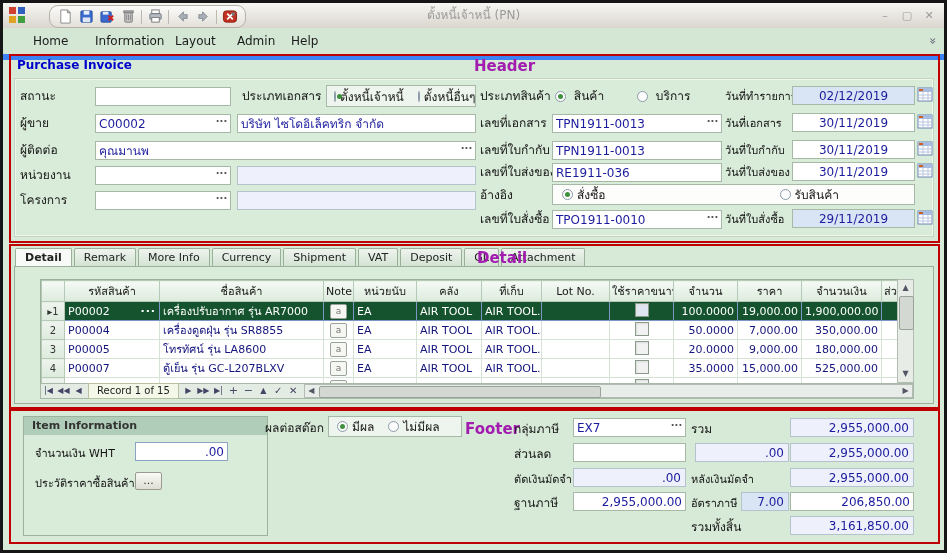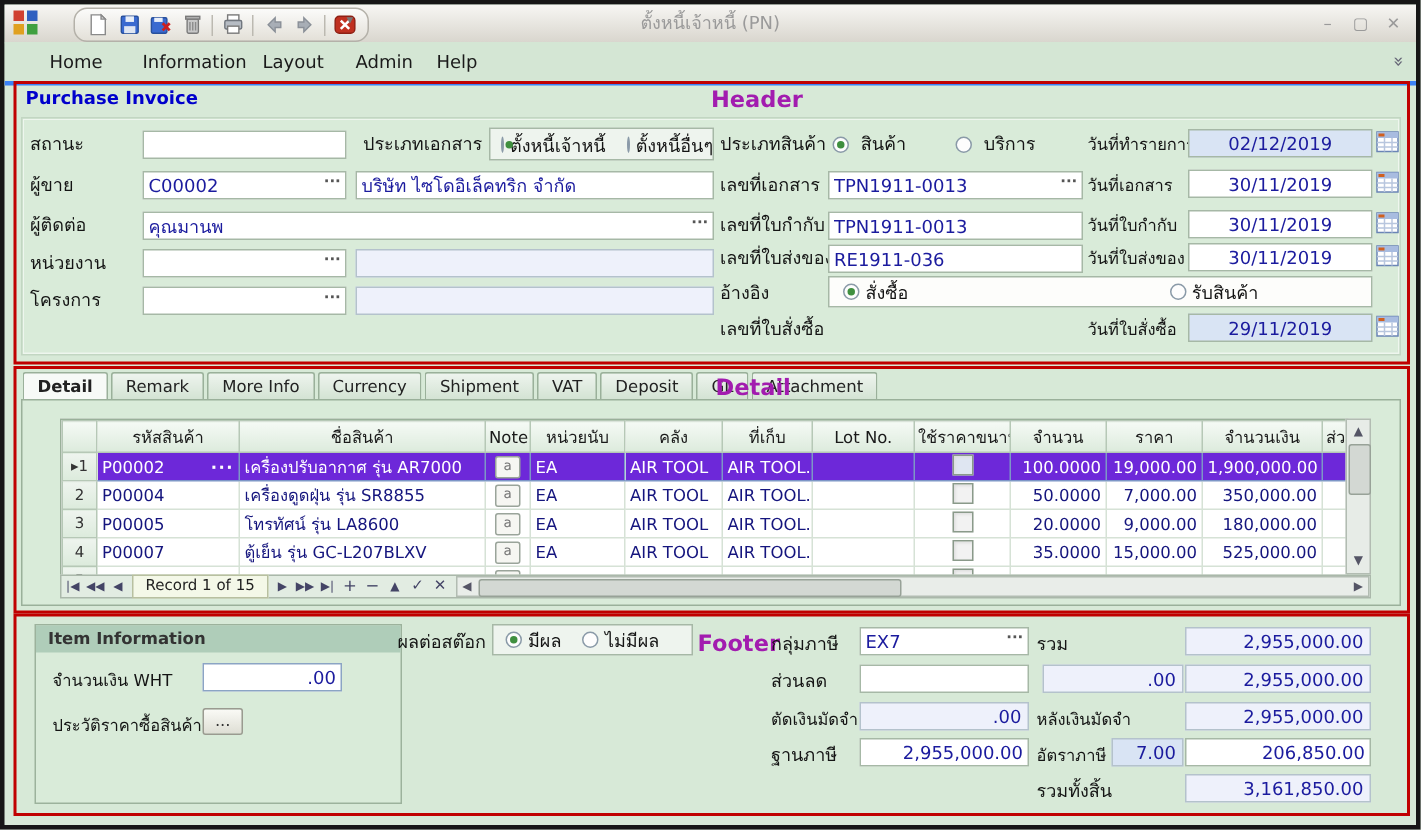--- a/index.html
+++ b/index.html
@@ -11,21 +11,21 @@
   .apptitle{position:absolute;left:0;right:0;top:0;height:25px;line-height:25px;text-align:center;color:#9a9a9a;font-size:12px;}
   .qat{position:absolute;left:46px;top:2px;height:21px;display:flex;align-items:center;gap:3px;padding:0 6px;border:1px solid #b4b1a9;border-radius:9px;background:linear-gradient(#fbfbfa,#e3e0d8);}
   .tbico{width:18px;height:17px;display:flex;align-items:center;justify-content:center;cursor:pointer;}
   .tbsep{width:1px;height:14px;background:#bcb9b1;margin:0 1px;}
   .winbtns{position:absolute;right:6px;top:0;height:25px;display:flex;gap:4px;align-items:center;color:#9a9a9a;font-size:11px;}
   .winbtn{width:18px;text-align:center;cursor:pointer;}
   .appicon{position:absolute;left:6px;top:4px;width:16px;height:16px;display:grid;grid-template-columns:7px 7px;grid-gap:2px;}
   .appicon i{width:7px;height:7px;display:block;}
   .qatdrop{position:absolute;left:228px;top:6px;color:#777;font-size:9px;cursor:pointer;}
   
-  .menubar{position:absolute;left:0;top:25px;right:0;height:26px;background:#d4e6d4;border-bottom:3px solid #3b82f6;}
+  .menubar{position:absolute;left:0;top:25px;right:0;height:26px;background:#d4e6d4;border-bottom:6px solid #3b82f6;}
   .menuitem{position:absolute;top:0;height:26px;line-height:26px;color:#1a1a1a;cursor:pointer;padding:0 4px;}
   .menu-ovf{position:absolute;right:8px;top:0;height:26px;line-height:26px;color:#667;transform:rotate(90deg);font-size:12px;cursor:pointer;}
   
   .annotbox{position:absolute;border:2px solid #c00000;pointer-events:none;}
   .annottext{position:absolute;color:#a21caf;font-weight:bold;font-size:15px;}
   
   .formpanel{position:absolute;background:#d9ebd9;border:1px solid #c2d6c2;box-shadow:inset 0 0 0 1px #eef6ee;}
   .sectitle{position:absolute;color:#0000cc;font-weight:bold;font-size:12px;}
   .lbl{position:absolute;height:19px;line-height:19px;font-size:12px;color:#141414;white-space:nowrap;}
   .in{position:absolute;height:19px;box-sizing:border-box;border:1px solid #a6b8a6;background:#fff;
@@ -51,21 +51,21 @@
      border-bottom:none;background:linear-gradient(#eef4ee,#d2e2d2);margin-right:2px;border-radius:2px 2px 0 0;cursor:pointer;}
   .tab.active{background:#f7faf7;font-weight:bold;}
   .tabpanel{position:absolute;border:1px solid #9ab09a;background:#d9ebd9;}
   
   .grid{position:absolute;overflow:hidden;background:#fff;border:1px solid #9ab09a;}
   table.dg{border-collapse:collapse;table-layout:fixed;width:857px;font-size:11px;}
   table.dg th{background:linear-gradient(#f5faf5,#dcebdc);border:1px solid #b6c8b6;height:20px;font-weight:normal;
      color:#1a1a1a;padding:0 2px;overflow:hidden;white-space:nowrap;}
   table.dg td{border:1px solid #d6e2d6;height:18px;padding:0 3px;overflow:hidden;white-space:nowrap;color:#15157e;}
   table.dg td.ind{background:linear-gradient(#eef4ee,#dcebdc);border-color:#b6c8b6;color:#333;text-align:center;font-size:10px;}
-  tr.sel td{background:#6d28d9;color:#fff;border-color:#7d96c6;}
+  tr.sel td{background:#14532d;color:#fff;border-color:#7d96c6;}
   tr.sel td.ind{background:linear-gradient(#eef4ee,#dcebdc);color:#333;}
   td.num{text-align:right;}
   .noteico{display:inline-block;width:15px;height:13px;border:1px solid #9aa49a;border-radius:2px;background:#f6f6f2;
      color:#777;font-size:9px;line-height:12px;text-align:center;vertical-align:middle;cursor:pointer;}
   .cb{display:inline-block;width:12px;height:12px;border:1px solid #8a9a8a;background:#f2f2f2;box-shadow:inset 1px 1px 2px #ddd;cursor:pointer;}
   .ctr{text-align:center;}
   
   .vscroll{position:absolute;width:17px;box-sizing:border-box;background:#e7ece7;border:1px solid #b2bcb2;}
   .varrow{position:absolute;left:0;width:15px;height:14px;text-align:center;font-size:8px;color:#556;line-height:14px;cursor:pointer;}
   .vthumb{position:absolute;left:1px;width:13px;background:#d3d8d3;border:1px solid #98a298;border-radius:2px;cursor:grab;}
@@ -269,20 +269,24 @@
 
   <div class="lbl" style="left:477px;top:183px;">อ้างอิง</div>
   <div class="radgroup" style="left:549px;top:181px;width:363px;height:21px;padding-left:9px;background:#fdfdfb;text-align:center;">
     <span class="radio sel"></span>
     <span class="radlbl">สั่งซื้อ</span>
     <span class="radio" style="margin-left:160px"></span>
     <span class="radlbl" style="margin-right:0">รับสินค้า</span>
   </div>
 
   <div class="lbl" style="left:477px;top:207px;">เลขที่ใบสั่งซื้อ</div>
+  <div class="fldwrap" style="left:549px;top:207px;width:170px;height:19px;">
+    <input class="in" style="left: 0px; top: 0px; width: 170px;" value="TPO1911-0010">
+    <span class="dots"></span>
+  </div>
   <div class="lbl" style="left:722px;top:207px;font-size:11px;">วันที่ใบสั่งซื้อ</div>
   <div class="datebox hl" style="left:789px;top:206px;width:123px;">29/11/2019</div>
   <span class="calico" style="left:914px;top:207px;">
     <svg width="16" height="15" viewBox="0 0 16 15">
         <rect x="1" y="1" width="14" height="13" fill="#fff" stroke="#6a85b5"></rect>
         <rect x="1" y="1" width="14" height="4" fill="#a8bce0"></rect>
         <rect x="2" y="2" width="4" height="2" fill="#d06020"></rect>
         <path d="M1 8h14M1 11h14M6 5v9M11 5v9" stroke="#b8c6de"></path>
       </svg></span>
 

